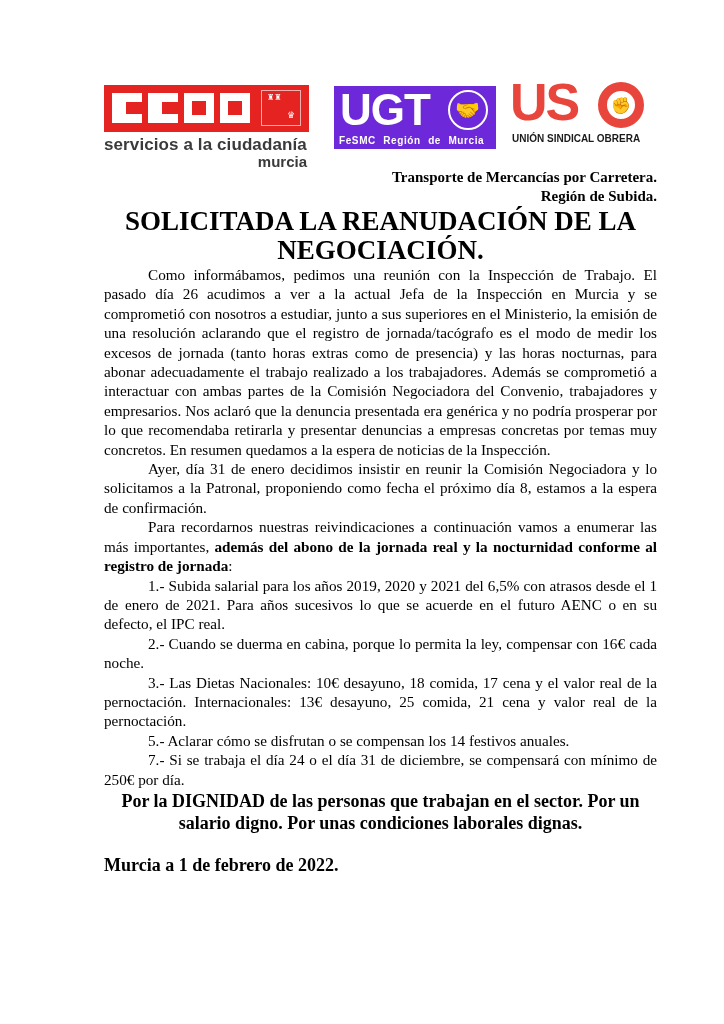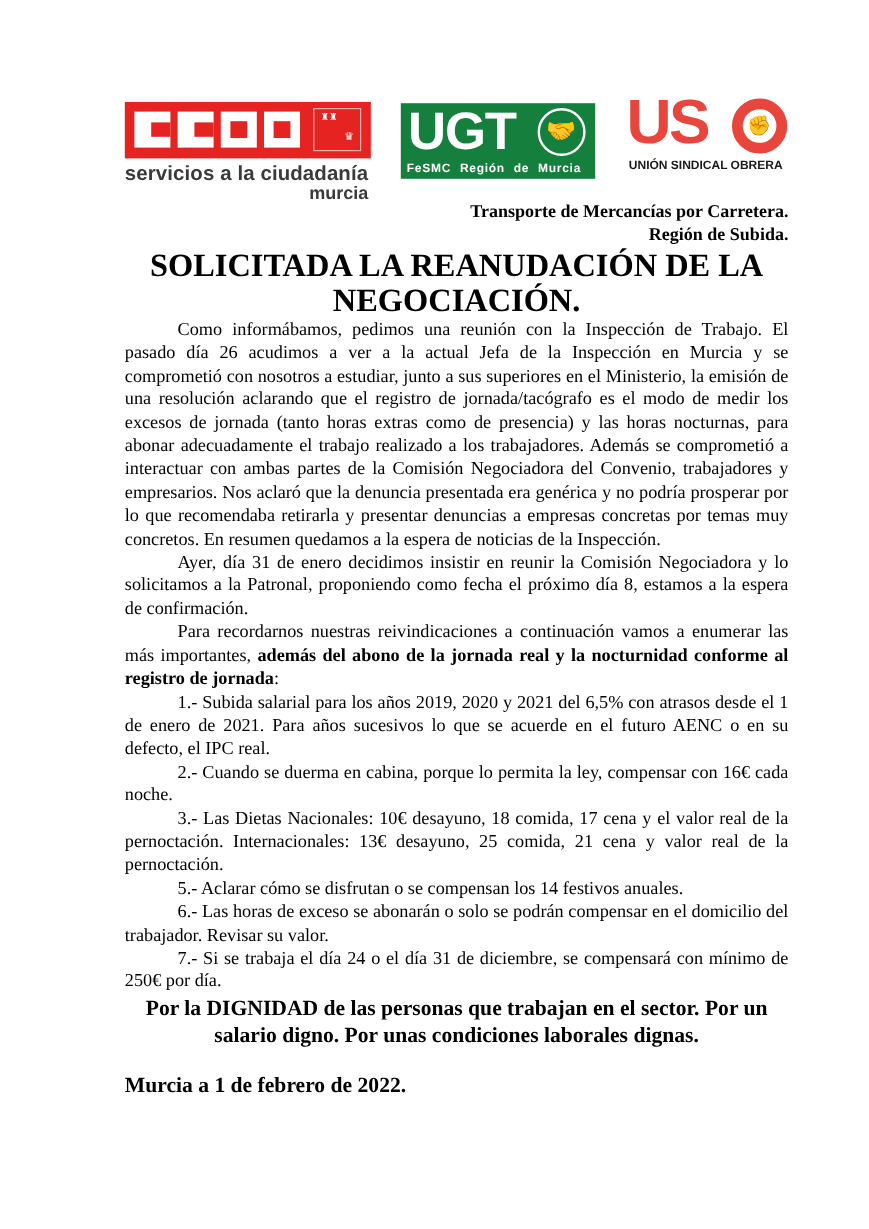--- a/index.html
+++ b/index.html
@@ -14,26 +14,26 @@
     .ccoo-letter.c { width: 30px; }
     .ccoo-letter.c::after { content: ""; position: absolute; right: 0; top: 9px; width: 16px; height: 12px; background: #e52421; }
     .ccoo-letter.o { width: 30px; }
     .ccoo-letter.o::after { content: ""; position: absolute; left: 8px; top: 8px; width: 14px; height: 14px; background: #e52421; }
     .ccoo-flag { position: absolute; left: 157px; top: 5px; width: 40px; height: 36px; border: 1px solid #f4b0ae; box-sizing: border-box; }
     .ccoo-flag .castle { position: absolute; left: 5px; top: 3px; font-size: 8px; color: #fff; line-height: 8px; font-family: "DejaVu Sans", sans-serif; }
     .ccoo-flag .crown { position: absolute; right: 5px; bottom: 5px; font-size: 9px; color: #fff; font-family: "DejaVu Sans", sans-serif; }
     .ccoo-sub { font-family: "Liberation Sans", "DejaVu Sans", sans-serif; font-weight: bold; color: #3a3a3a; font-size: 17px; line-height: 19px; margin-top: 3px; letter-spacing: 0.1px; white-space: nowrap; }
     .ccoo-city { font-family: Liberation Sans, sans-serif; font-weight: bold; color: #3a3a3a; font-size: 15px; line-height: 16px; text-align: right; padding-right: 2px; }
 
-    .ugt { position: absolute; left: 334px; top: 86px; width: 162px; height: 63px; background: #15803d; color: #fff; font-family: "Liberation Sans", "DejaVu Sans", sans-serif; }
+    .ugt { position: absolute; left: 334px; top: 86px; width: 162px; height: 63px; background: #6d28d9; color: #fff; font-family: "Liberation Sans", "DejaVu Sans", sans-serif; }
     .ugt-name { position: absolute; left: 6px; top: 0px; font-size: 44px; font-weight: bold; letter-spacing: -1px; line-height: 48px; }
     .ugt-emblem { position: absolute; left: 114px; top: 4px; width: 40px; height: 40px; border: 2px solid #fff; border-radius: 50%; box-sizing: border-box; display: flex; align-items: center; justify-content: center; font-size: 20px; line-height: 20px; }
     .ugt-sub { position: absolute; left: 5px; bottom: 3px; font-size: 10px; font-weight: bold; letter-spacing: 0.6px; white-space: nowrap; word-spacing: 4px; }
 
-    .uso { position: absolute; left: 522px; top: 80px; width: 140px; height: 70px; font-family: "Liberation Sans", "DejaVu Sans", sans-serif; }
+    .uso { position: absolute; left: 510px; top: 80px; width: 140px; height: 70px; font-family: "Liberation Sans", "DejaVu Sans", sans-serif; }
     .uso-name { position: absolute; left: 0; top: -6px; font-size: 52px; font-weight: bold; color: #e8463c; letter-spacing: -2px; line-height: 56px; }
     .uso-emblem { position: absolute; left: 88px; top: 2px; width: 46px; height: 46px; border: 9px solid #e8463c; border-radius: 50%; box-sizing: border-box; background: #fff; display: flex; align-items: center; justify-content: center; font-size: 16px; color: #111; }
     .uso-sub { position: absolute; left: 2px; top: 53px; font-size: 10px; font-weight: bold; color: #1a1a1a; white-space: nowrap; letter-spacing: 0px; }
 
     
     .doc { position: absolute; left: 104px; top: 168px; width: 553px; }
     .header-line { text-align: right; font-weight: bold; font-size: 15px; line-height: 19px; }
     .title { text-align: center; font-weight: bold; font-size: 27px; line-height: 29px; margin: 1px 0 0 0; }
     .p { font-size: 15.2px; line-height: 19.4px; text-align: justify; margin: 0; }
     .p.indent { text-indent: 44px; }
@@ -84,18 +84,17 @@
   <h1 class="title">SOLICITADA LA REANUDACIÓN DE LA NEGOCIACIÓN.</h1>
 
   <p class="p indent">Como informábamos, pedimos una reunión con la Inspección de Trabajo. El pasado día 26 acudimos a ver a la actual Jefa de la Inspección en Murcia y se comprometió con nosotros a estudiar, junto a sus superiores en el Ministerio, la emisión de una resolución aclarando que el registro de jornada/tacógrafo es el modo de medir los excesos de jornada (tanto horas extras como de presencia) y las horas nocturnas, para abonar adecuadamente el trabajo realizado a los trabajadores. Además se comprometió a interactuar con ambas partes de la Comisión Negociadora del Convenio, trabajadores y empresarios. Nos aclaró que la denuncia presentada era genérica y no podría prosperar por lo que recomendaba retirarla y presentar denuncias a empresas concretas por temas muy concretos. En resumen quedamos a la espera de noticias de la Inspección.</p>
   <p class="p indent">Ayer, día 31 de enero decidimos insistir en reunir la Comisión Negociadora y lo solicitamos a la Patronal, proponiendo como fecha el próximo día 8, estamos a la espera de confirmación.</p>
   <p class="p indent"><span>Para recordarnos nuestras reivindicaciones a continuación vamos a enumerar las más importantes, </span><b>además del abono de la jornada real y la nocturnidad conforme al registro de jornada</b><span>:</span></p>
 
   <p class="p indent">1.- Subida salarial para los años 2019, 2020 y 2021 del 6,5% con atrasos desde el 1 de enero de 2021. Para años sucesivos lo que se acuerde en el futuro AENC o en su defecto, el IPC real.</p>
   <p class="p indent">2.- Cuando se duerma en cabina, porque lo permita la ley, compensar con 16€ cada noche.</p>
   <p class="p indent">3.- Las Dietas Nacionales: 10€ desayuno, 18 comida, 17 cena y el valor real de la pernoctación. Internacionales: 13€ desayuno, 25 comida, 21 cena y valor real de la pernoctación.</p>
   <p class="p indent">5.- Aclarar cómo se disfrutan o se compensan los 14 festivos anuales.</p>
-  <p class="p indent">6.- Las horas de exceso se abonarán o solo se podrán compensar en el domicilio del trabajador. Revisar su valor.</p>
   <p class="p indent">7.- Si se trabaja el día 24 o el día 31 de diciembre, se compensará con mínimo de 250€ por día.</p>
 
   <div class="closing">Por la DIGNIDAD de las personas que trabajan en el sector. Por un salario digno. Por unas condiciones laborales dignas.</div>
   <div class="date">Murcia a 1 de febrero de 2022.</div>
 </div>
 
 </body></html>

